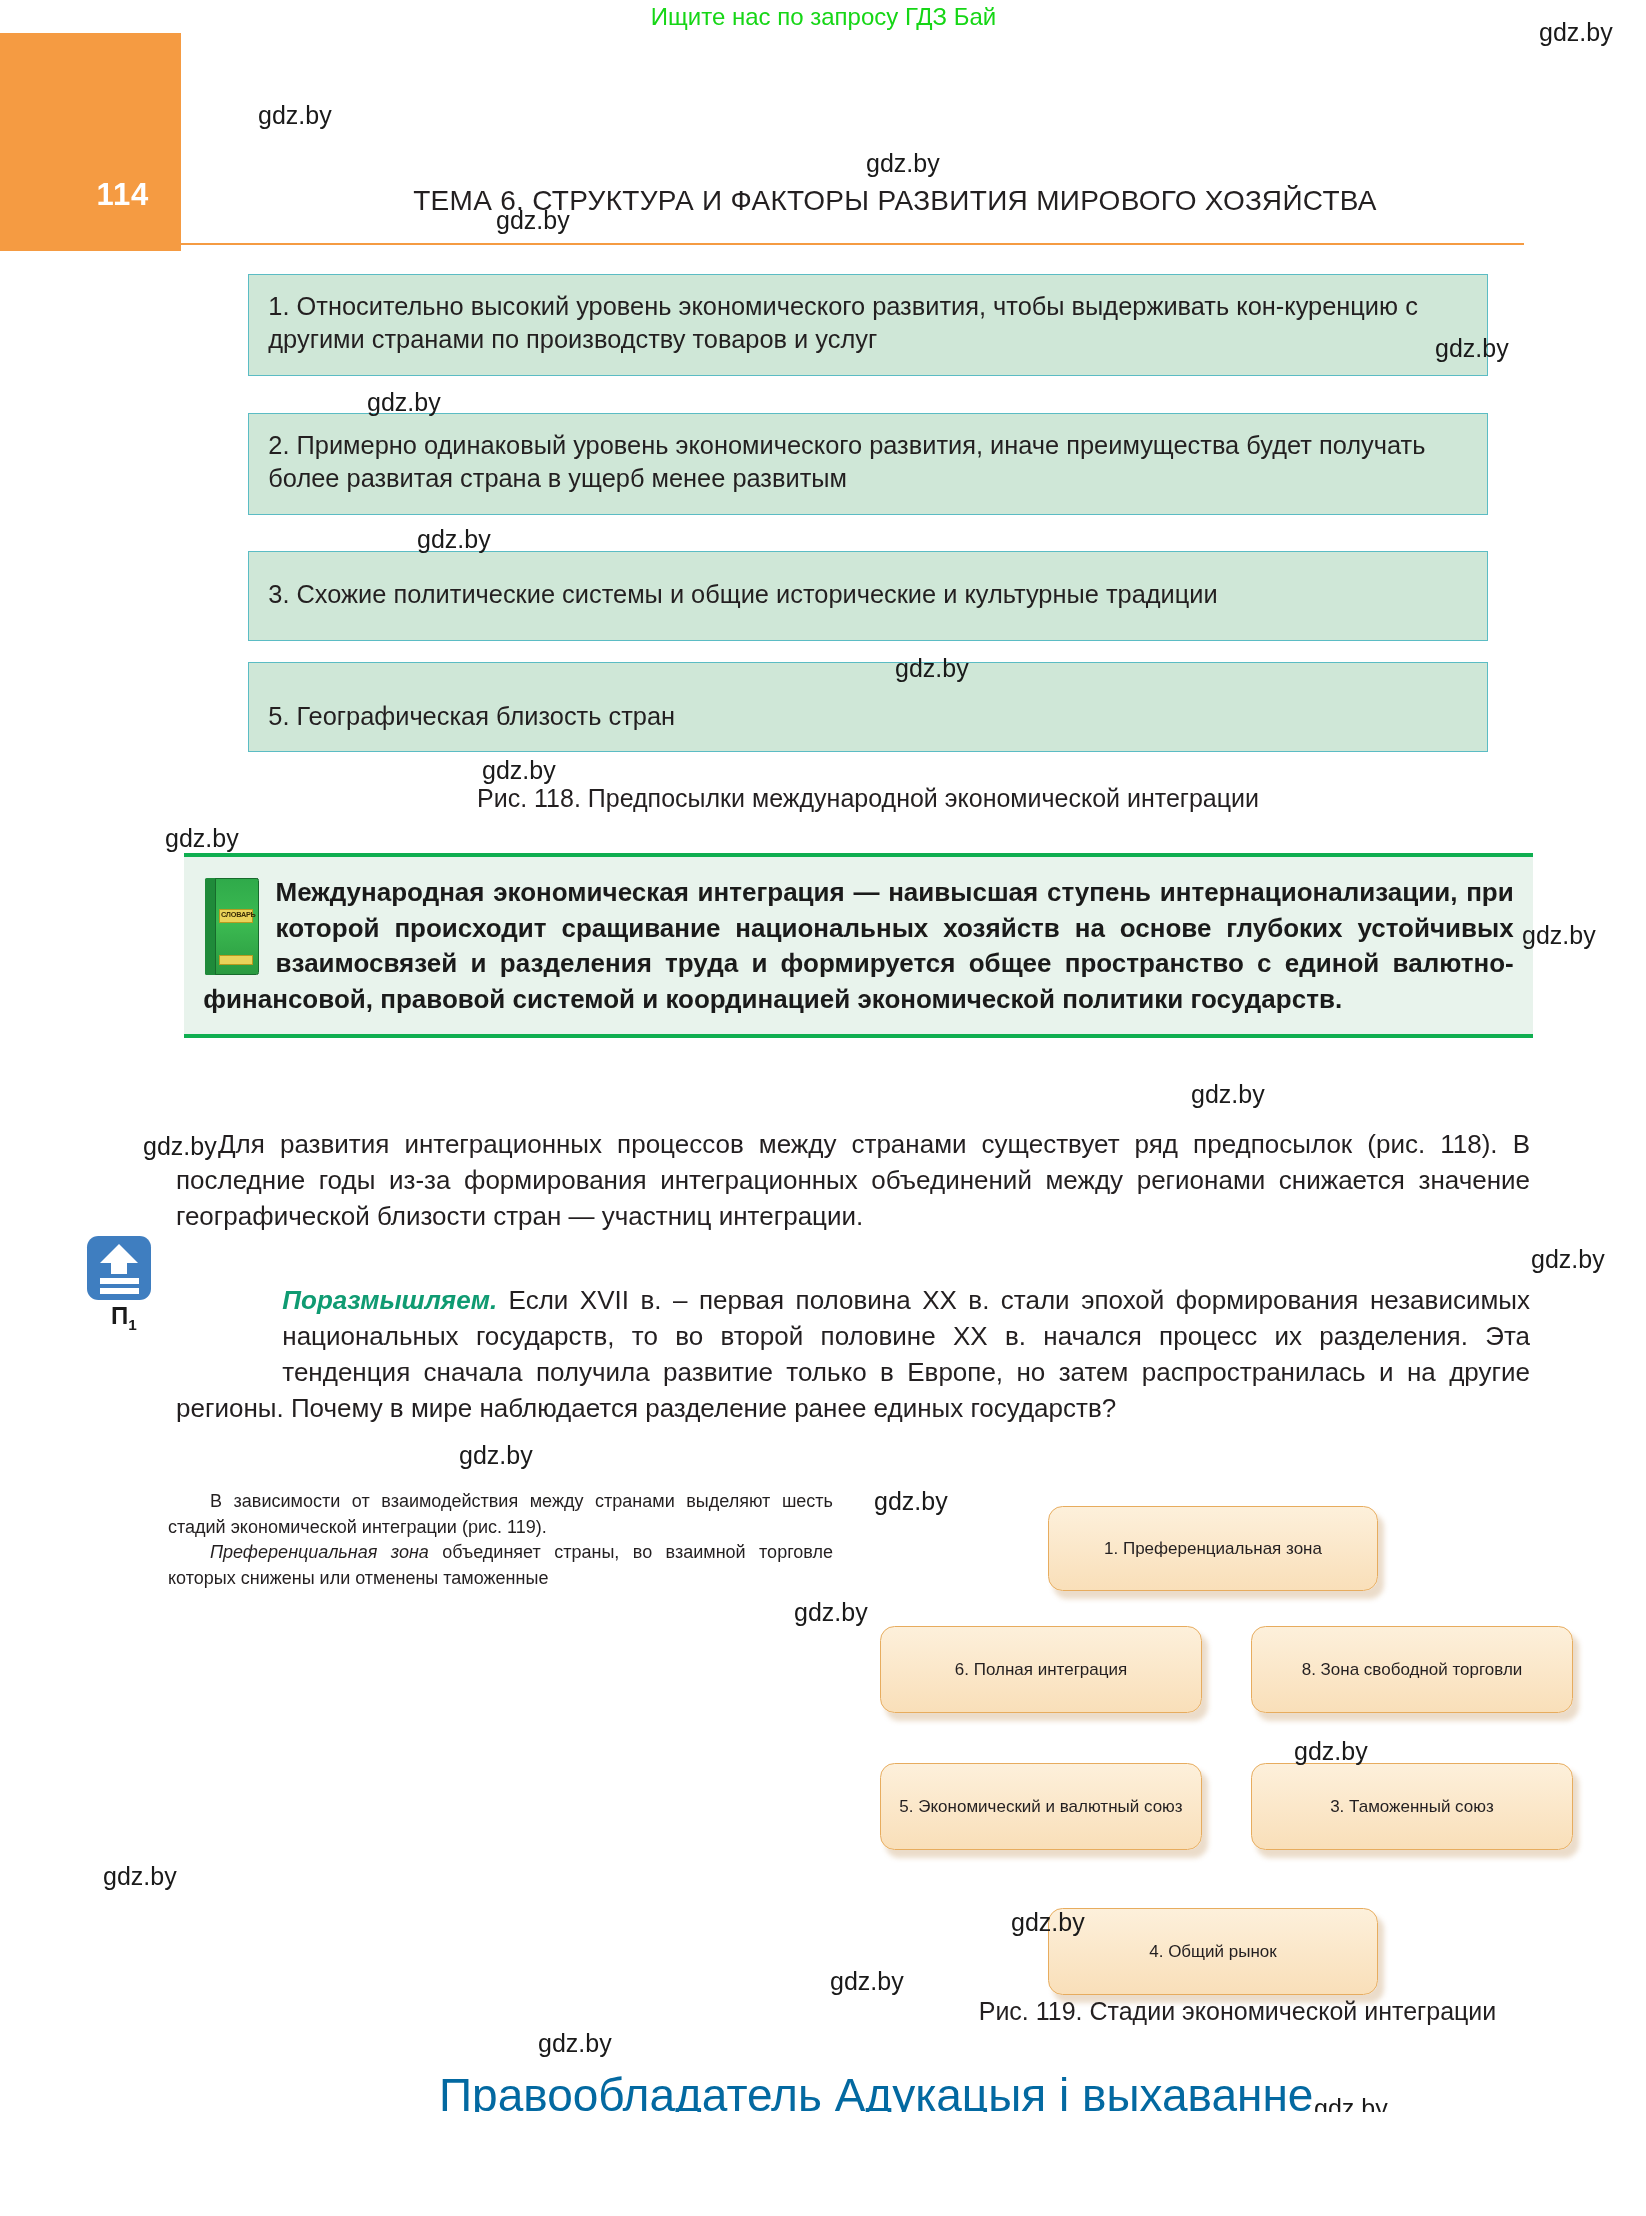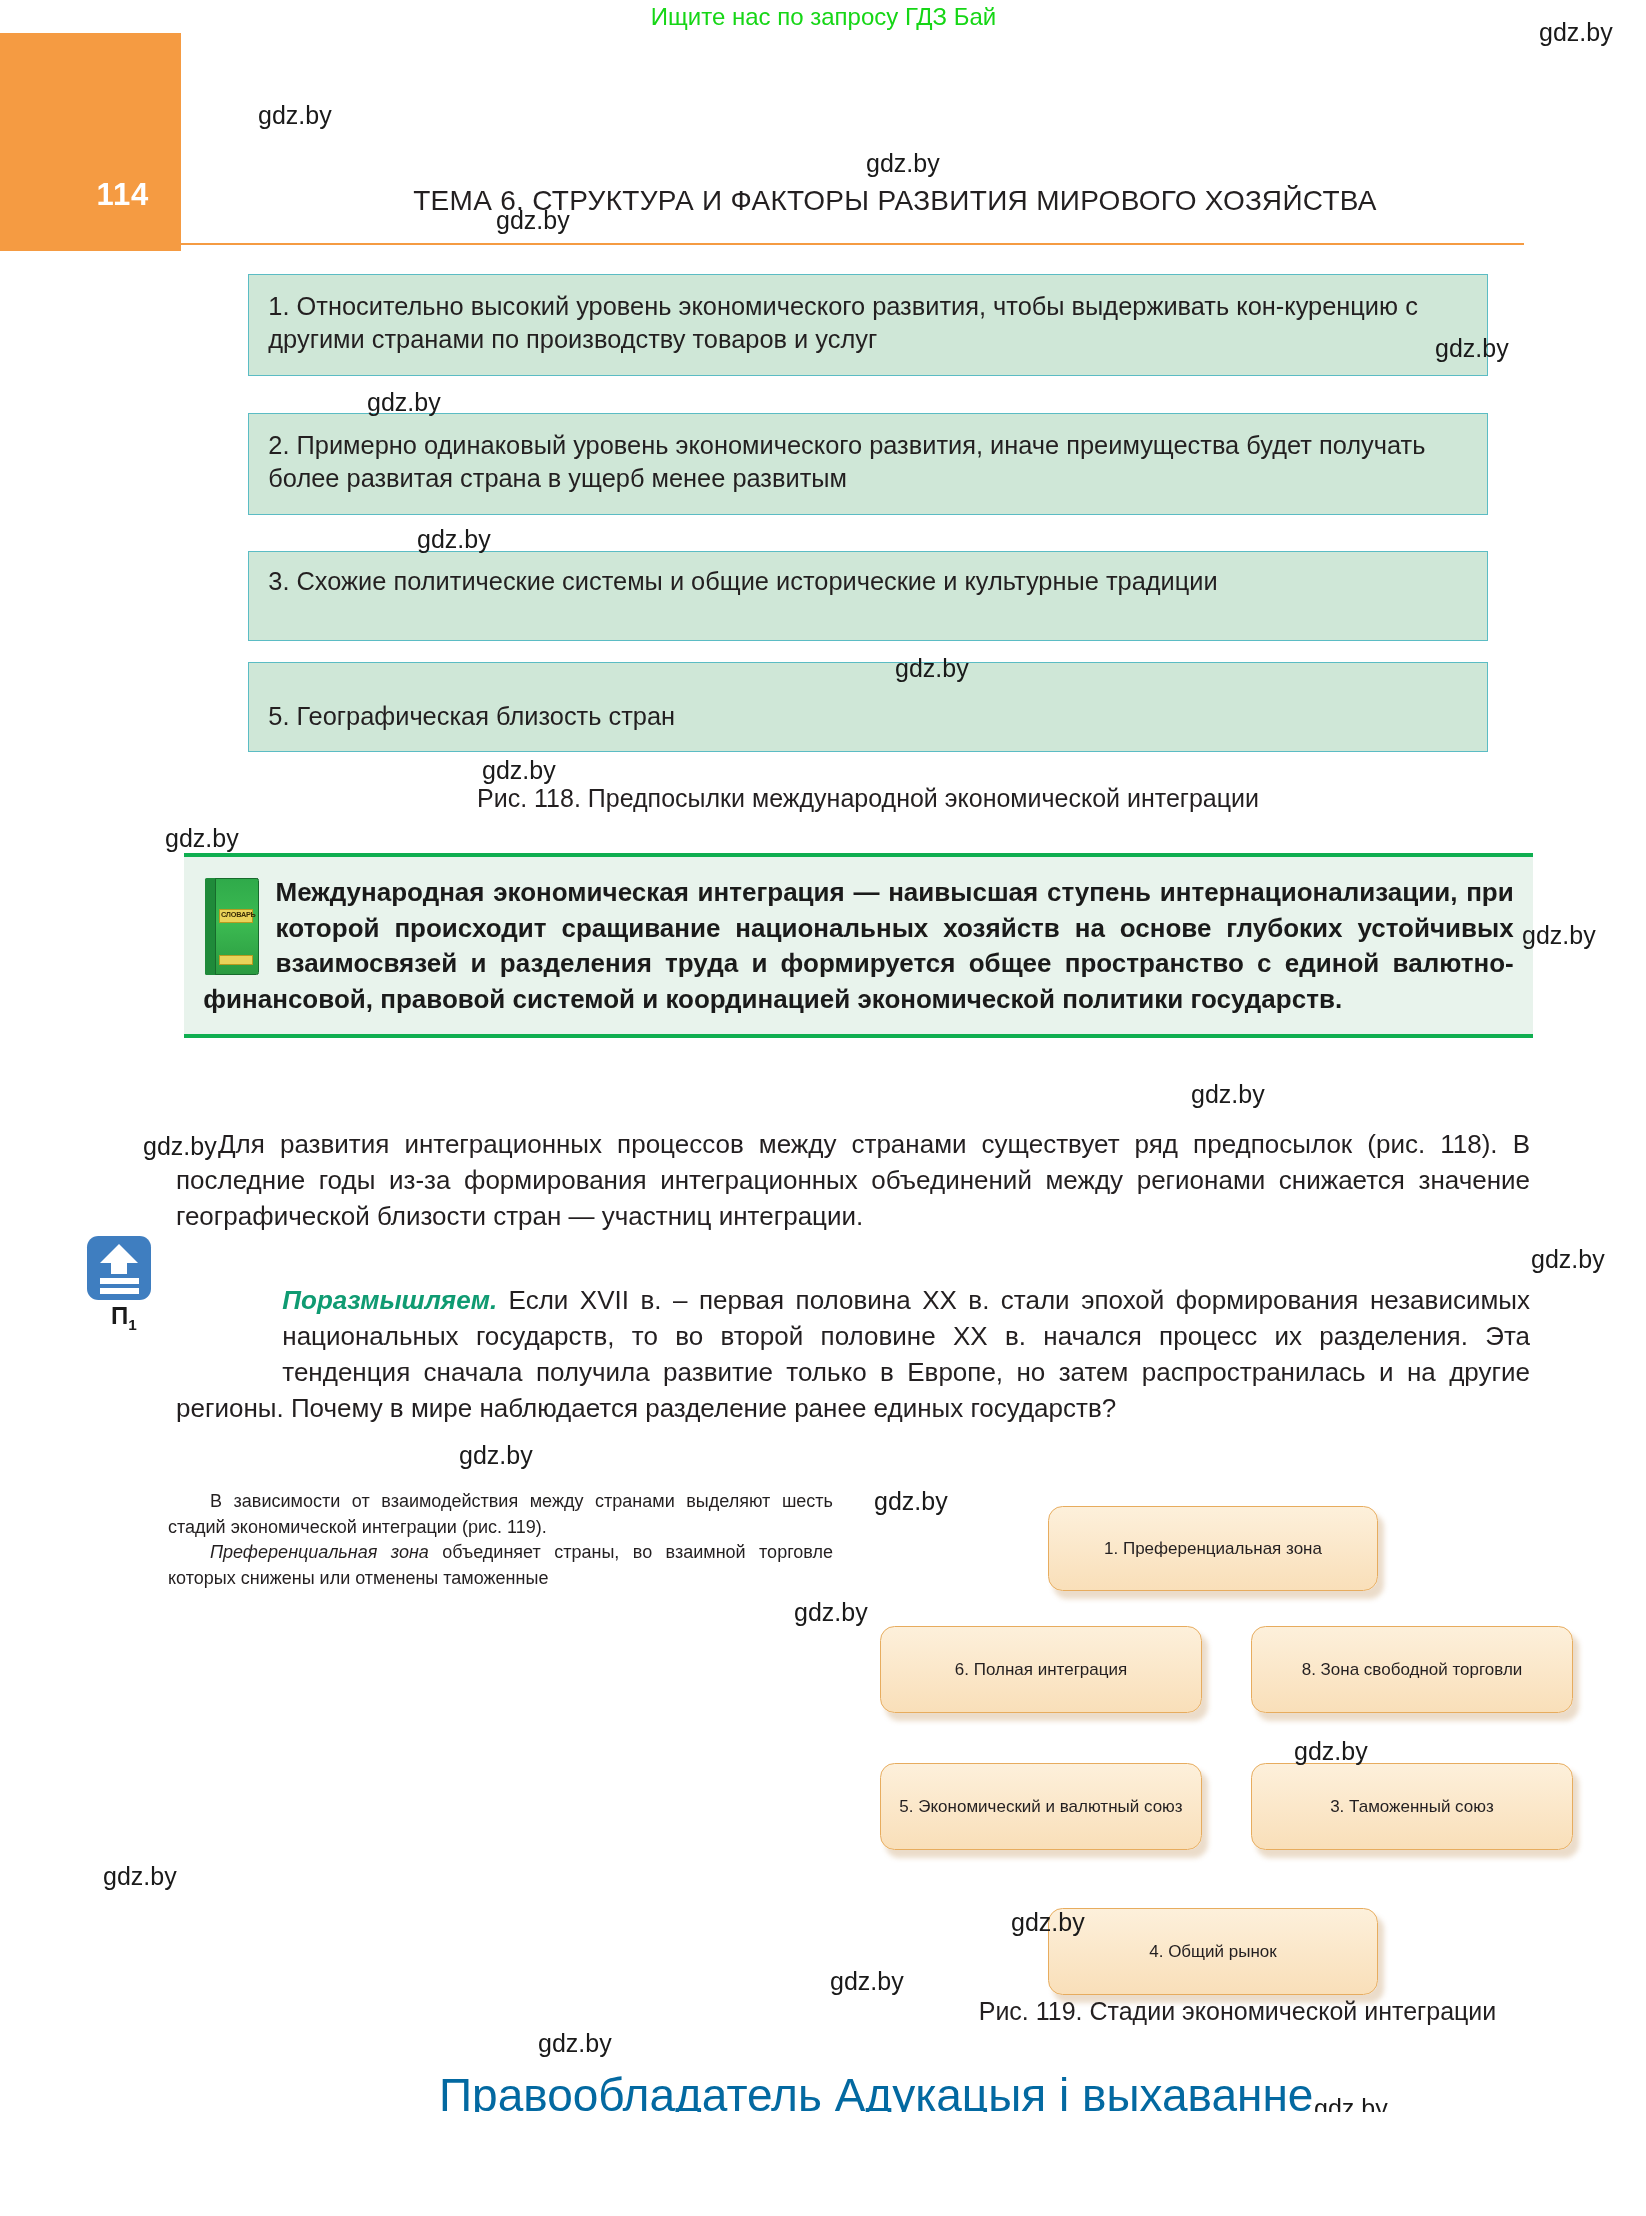--- a/index.html
+++ b/index.html
@@ -102,21 +102,21 @@
     background: #cfe7d7;
     border: 1.6px solid #5bbcc4;
     padding: 14.5px 19.3px 14.5px 19.3px;
     font-size: 25.4px;
     line-height: 1.33;
     color: #231f20;
     z-index: 10;
   }
   .premise.p1 { top: 274px;  height: 102px; }
   .premise.p2 { top: 413px;  height: 102px; }
-  .premise.p3 { top: 551px;  height: 90px; padding-top: 13px; }
+  .premise.p3 { top: 551px;  height: 90px; padding-top: 26px; }
   .premise.p4 { top: 662px;  height: 90px; padding-top: 37px; }
 
   .fig-caption {
     position: absolute;
     text-align: center;
     font-size: 25px;
     color: #231f20;
     z-index: 10;
   }
   .fig118-cap { left: 248px; top: 784px; width: 1240px; }

